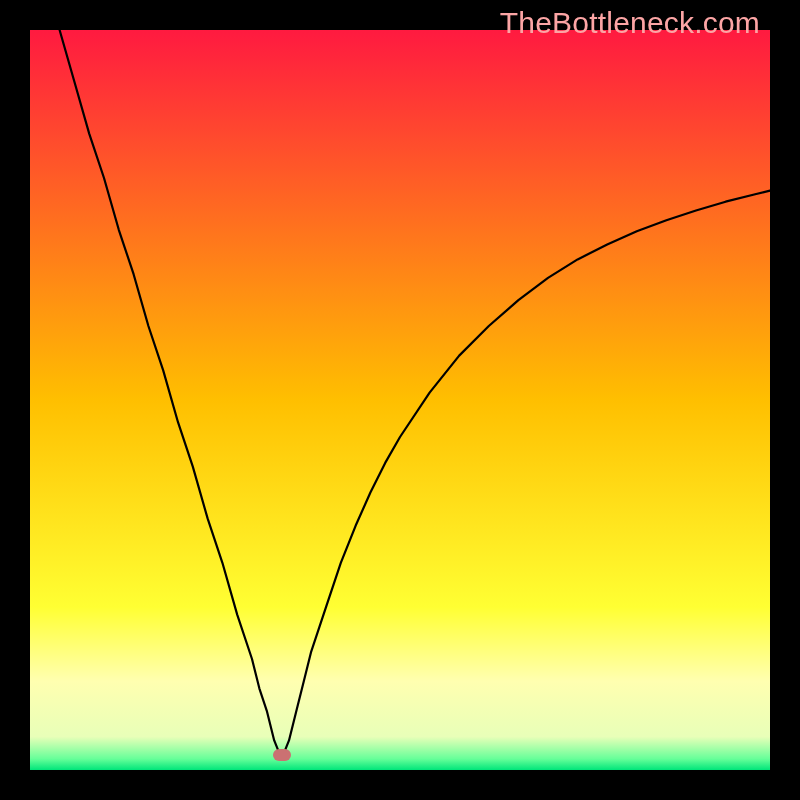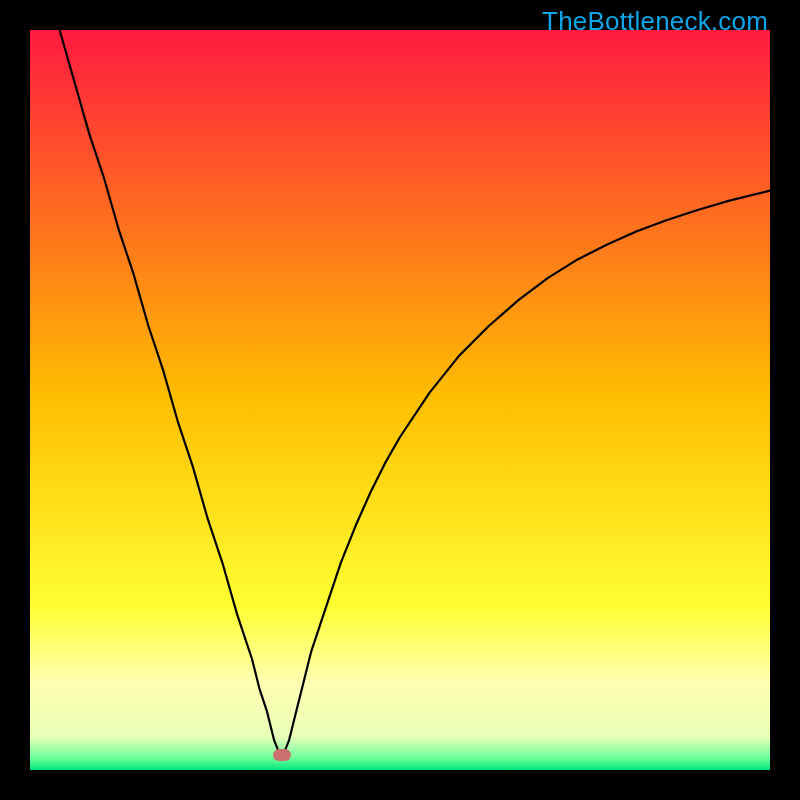--- a/index.html
+++ b/index.html
@@ -22,23 +22,23 @@
   .plot-area {
     position: absolute;
     left: 0;
     top: 0;
     width: 740px;
     height: 740px;
   }
   .watermark {
     position: absolute;
     top: 6px;
-    right: 32px;
-    color: #0ea5e9;
-    font-size: 26px;
+    right: 40px;
+    color: #fca5a5;
+    font-size: 30px;
     font-weight: 500;
     letter-spacing: 0.2px;
     user-select: none;
   }
   .marker {
     position: absolute;
     width: 18px;
     height: 12px;
     border-radius: 6px;
     background: #cb7172;

